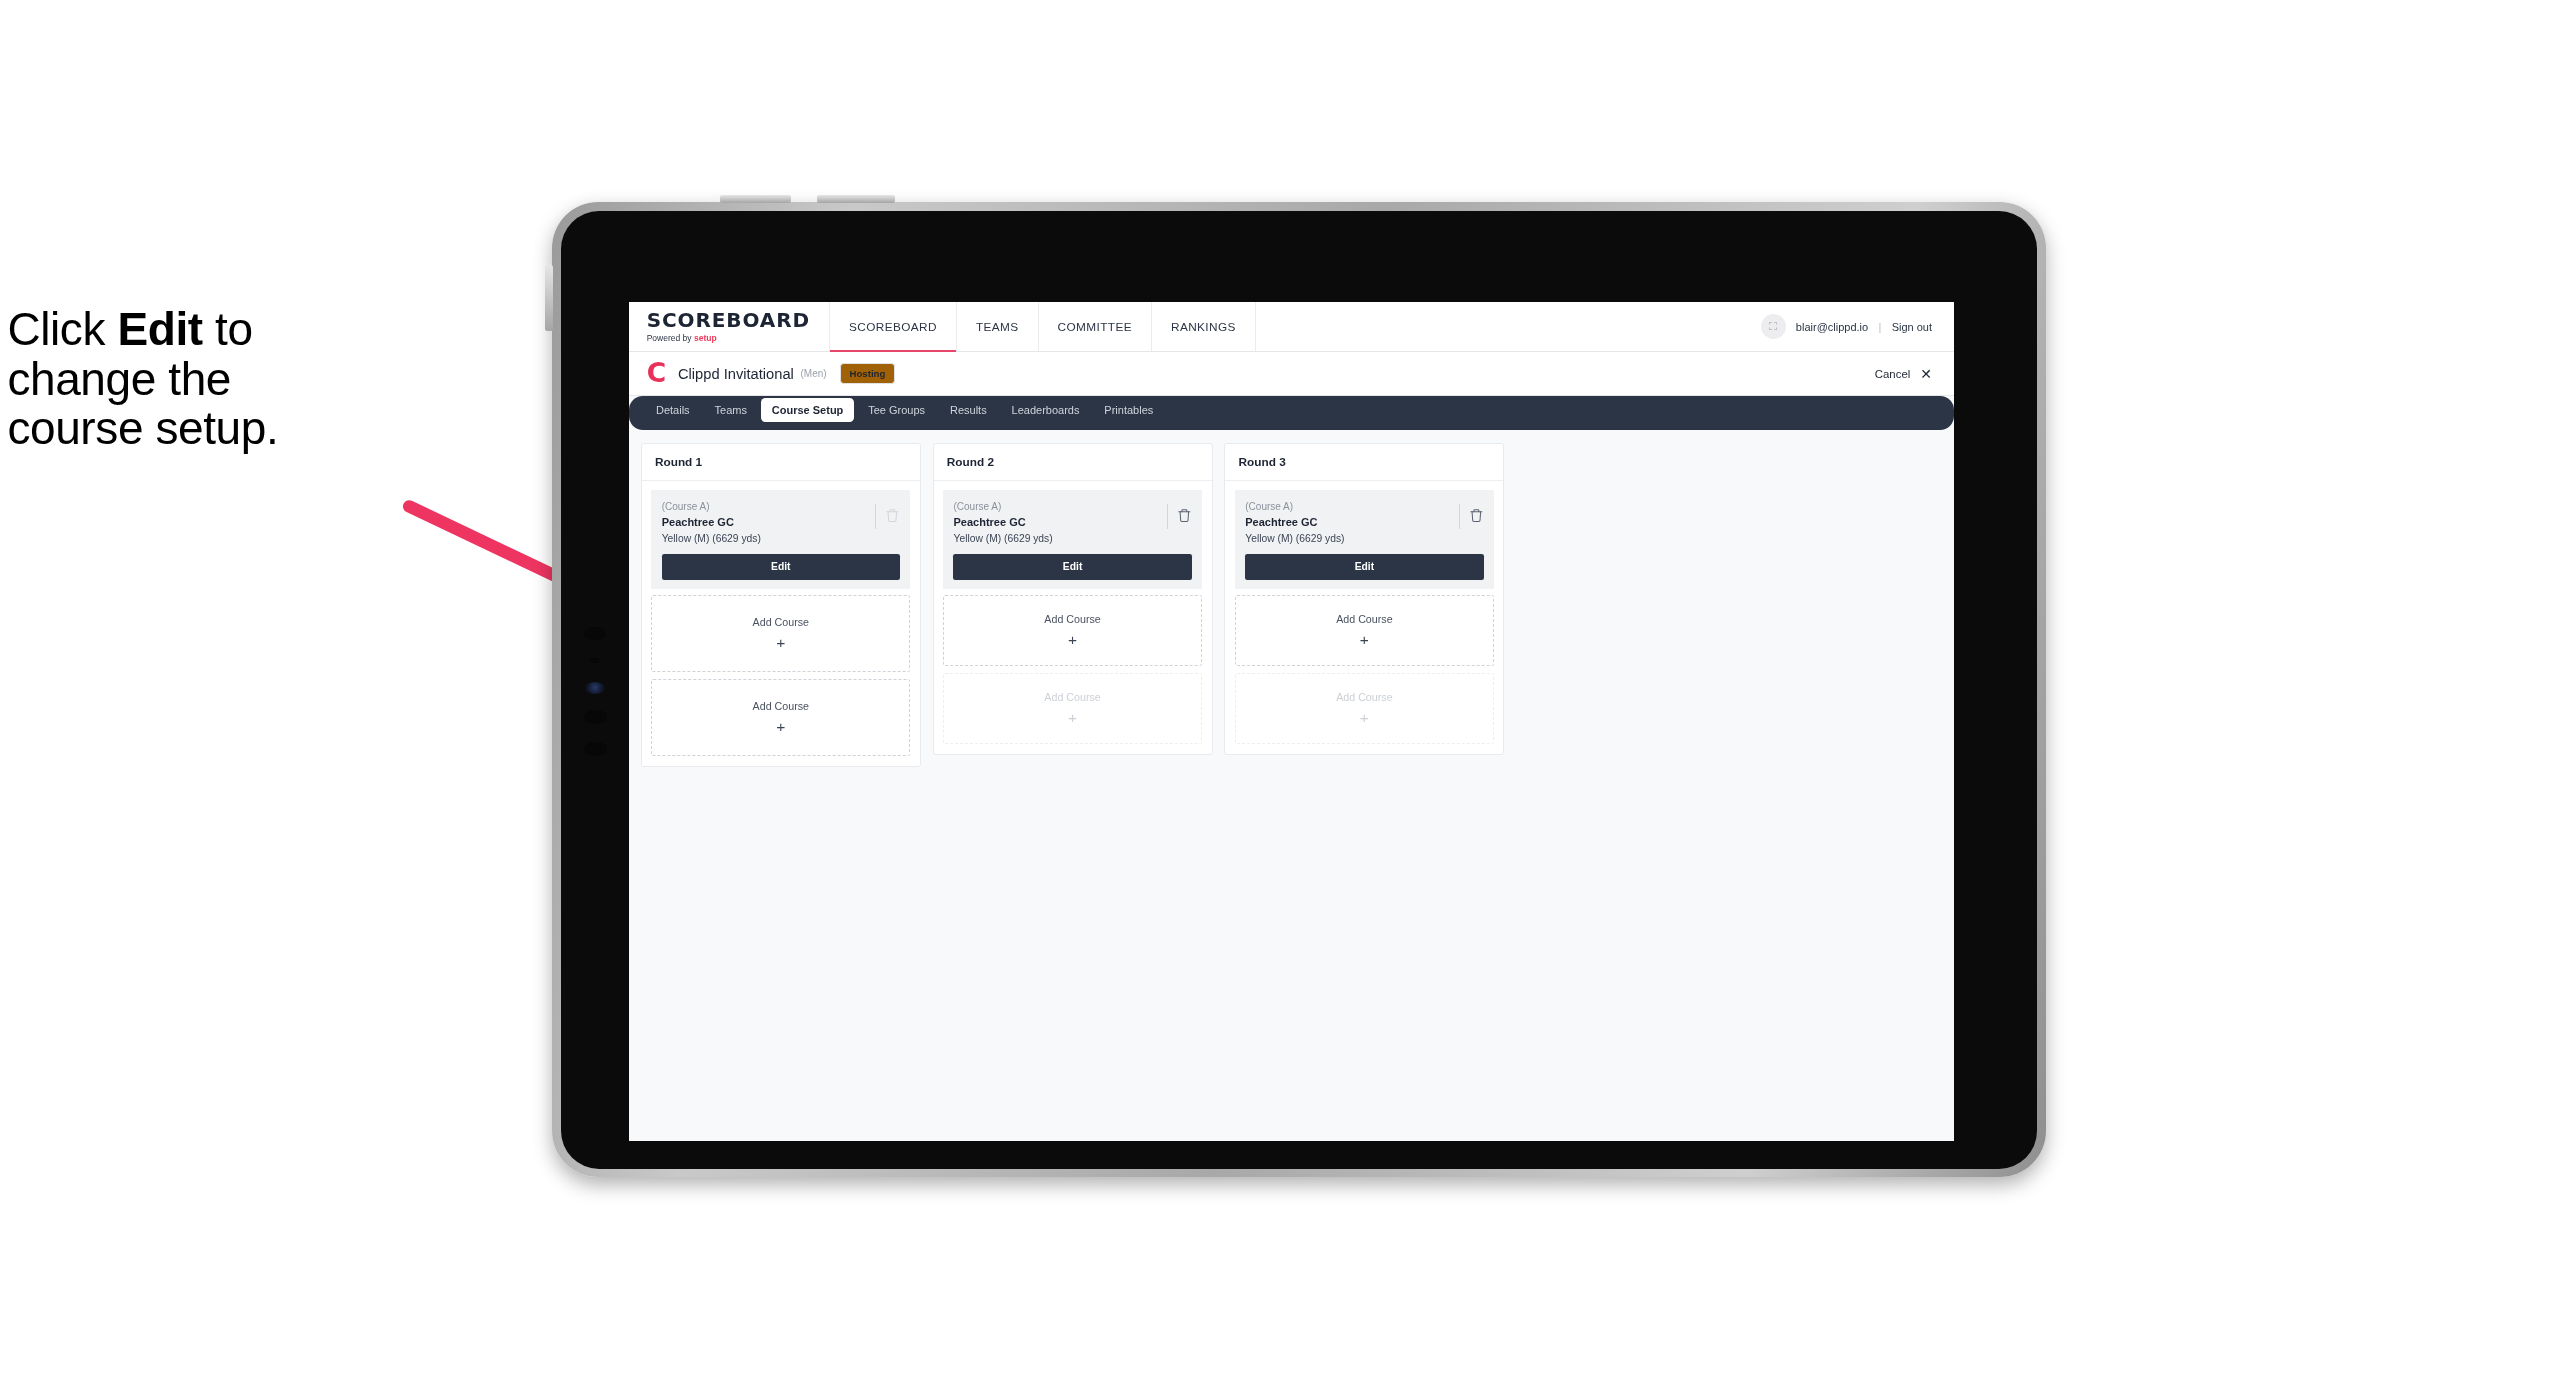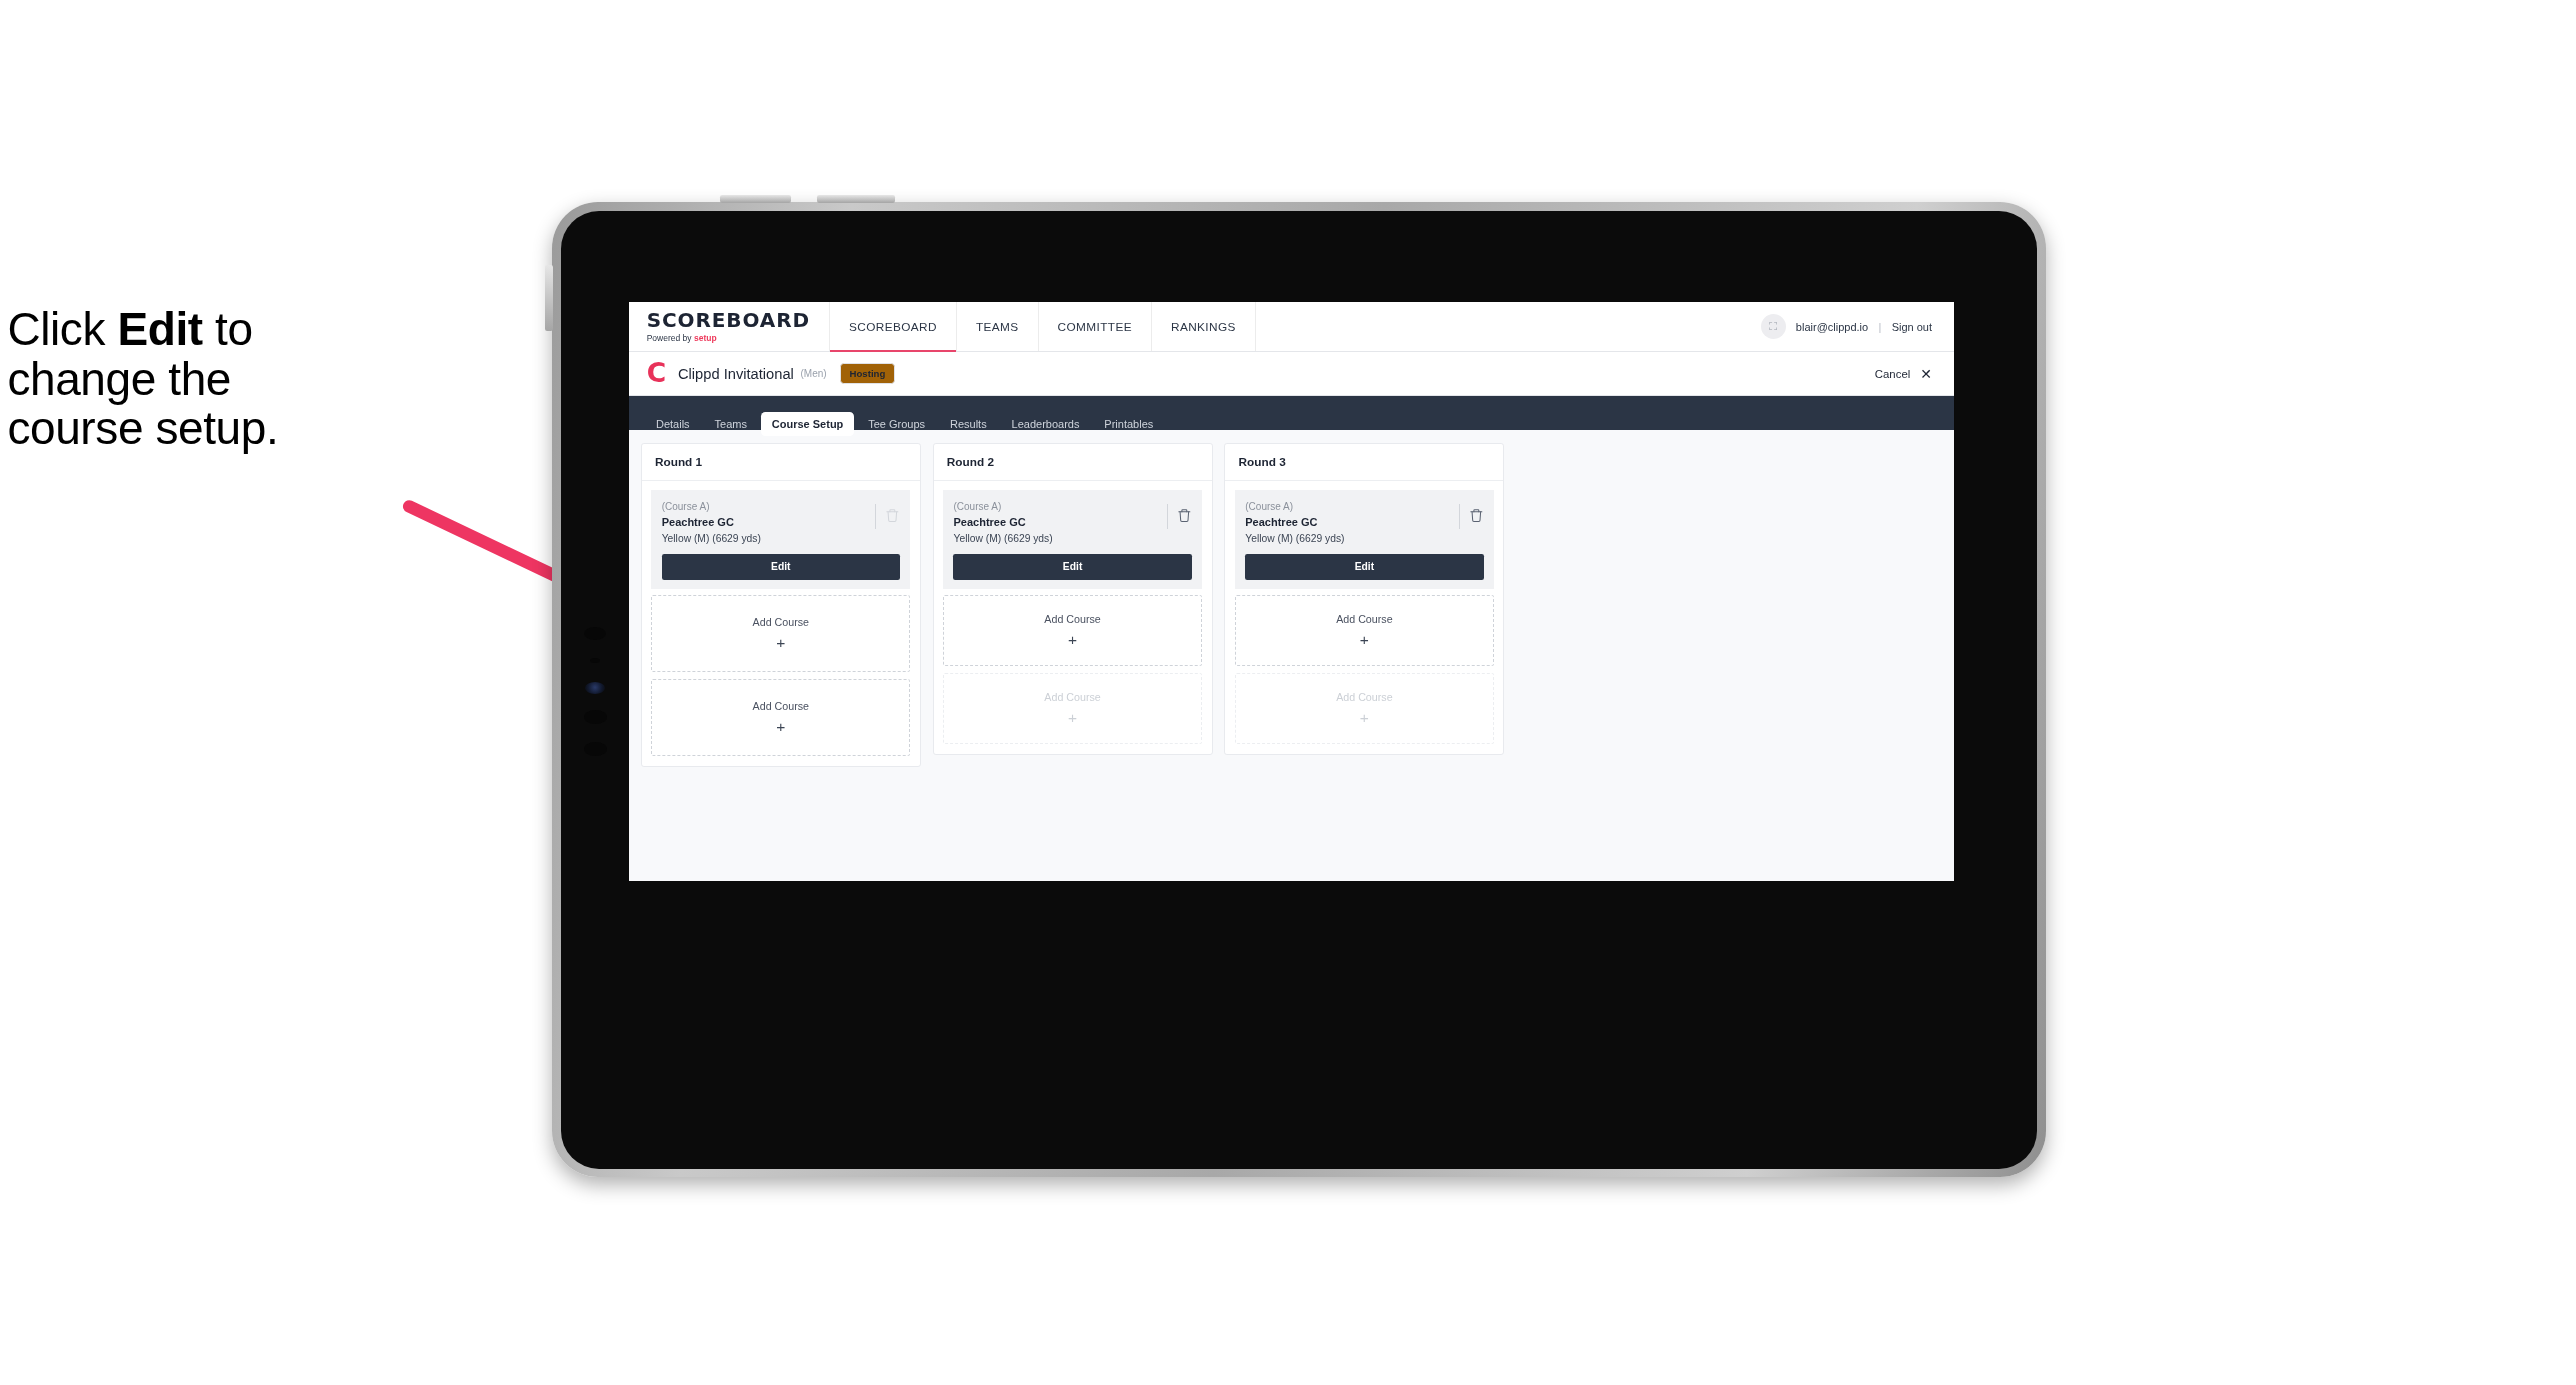--- a/index.html
+++ b/index.html
@@ -62,21 +62,21 @@
   #lens-2 { left: 29px; top: 447px; width: 10.3px; height: 5.2px; }
   #lens-3 { left: 24px; top: 471px; width: 20.6px; height: 11.8px;
             background: radial-gradient(circle at 50% 45%, #2a3a68 0%, #121a30 55%, #080808 100%); }
   #lens-4 { left: 23px; top: 499px; width: 23.6px; height: 14px; }
   #lens-5 { left: 23px; top: 531px; width: 23.6px; height: 14px; }
 
   
   #app {
     position: absolute;
     left: 629px; top: 302px;
-    width: 1325px; height: 579px;
+    width: 1325px; height: 839px;
     background: #f8f9fb;
     overflow: hidden;
     box-shadow: 0 0 0 0.7px rgba(0,0,0,.06);
   }
 
   
   #topnav {
     height: 50px;
     background: #ffffff;
     border-bottom: 0.7px solid #e4e6ea;
@@ -158,23 +158,24 @@
     margin-left: auto;
     display: flex; align-items: center; gap: 10px;
     font-size: 11.4px; color: #1d2433; cursor: pointer;
   }
   #cancel-btn .x { font-size: 14px; }
 
   
   #tabbar {
     height: 34px;
     background: #2b3545;
-    display: flex; align-items: flex-start;
-    padding: 16px 16px;
+    display: flex; align-items: flex-end;
+    padding: 8px 16px;
     gap: 2.9px;
+    border-radius: 14px;
   }
   .tab {
     font-size: 11px;
     color: #cfd4dc;
     padding: 5.9px 11px;
     border-radius: 4.4px;
     white-space: nowrap;
   }
   .tab.active {
     background: #ffffff;

